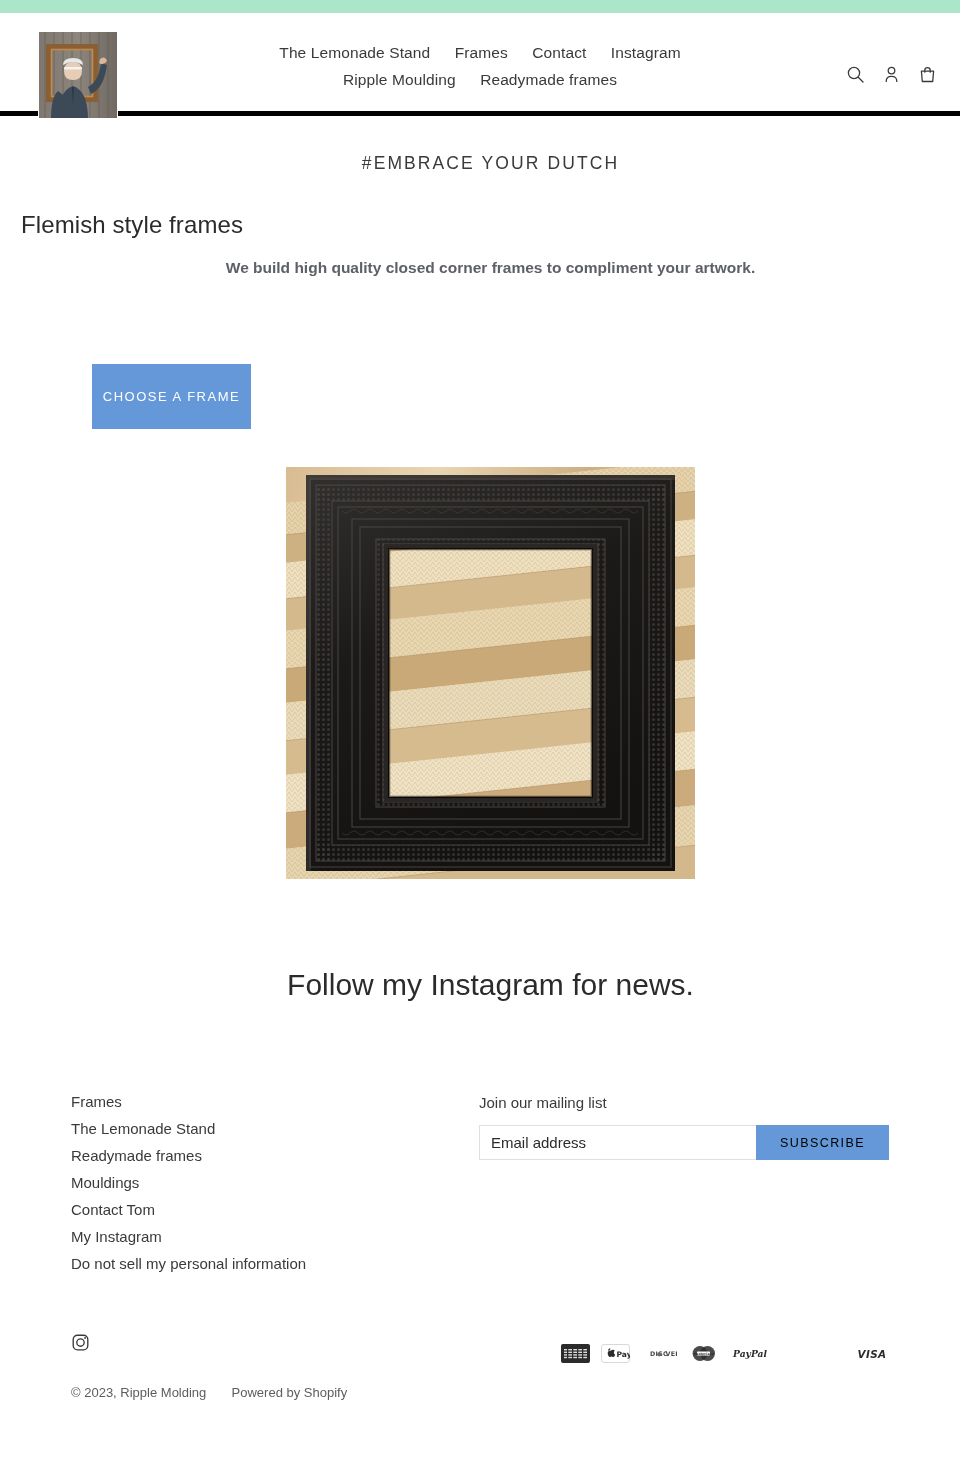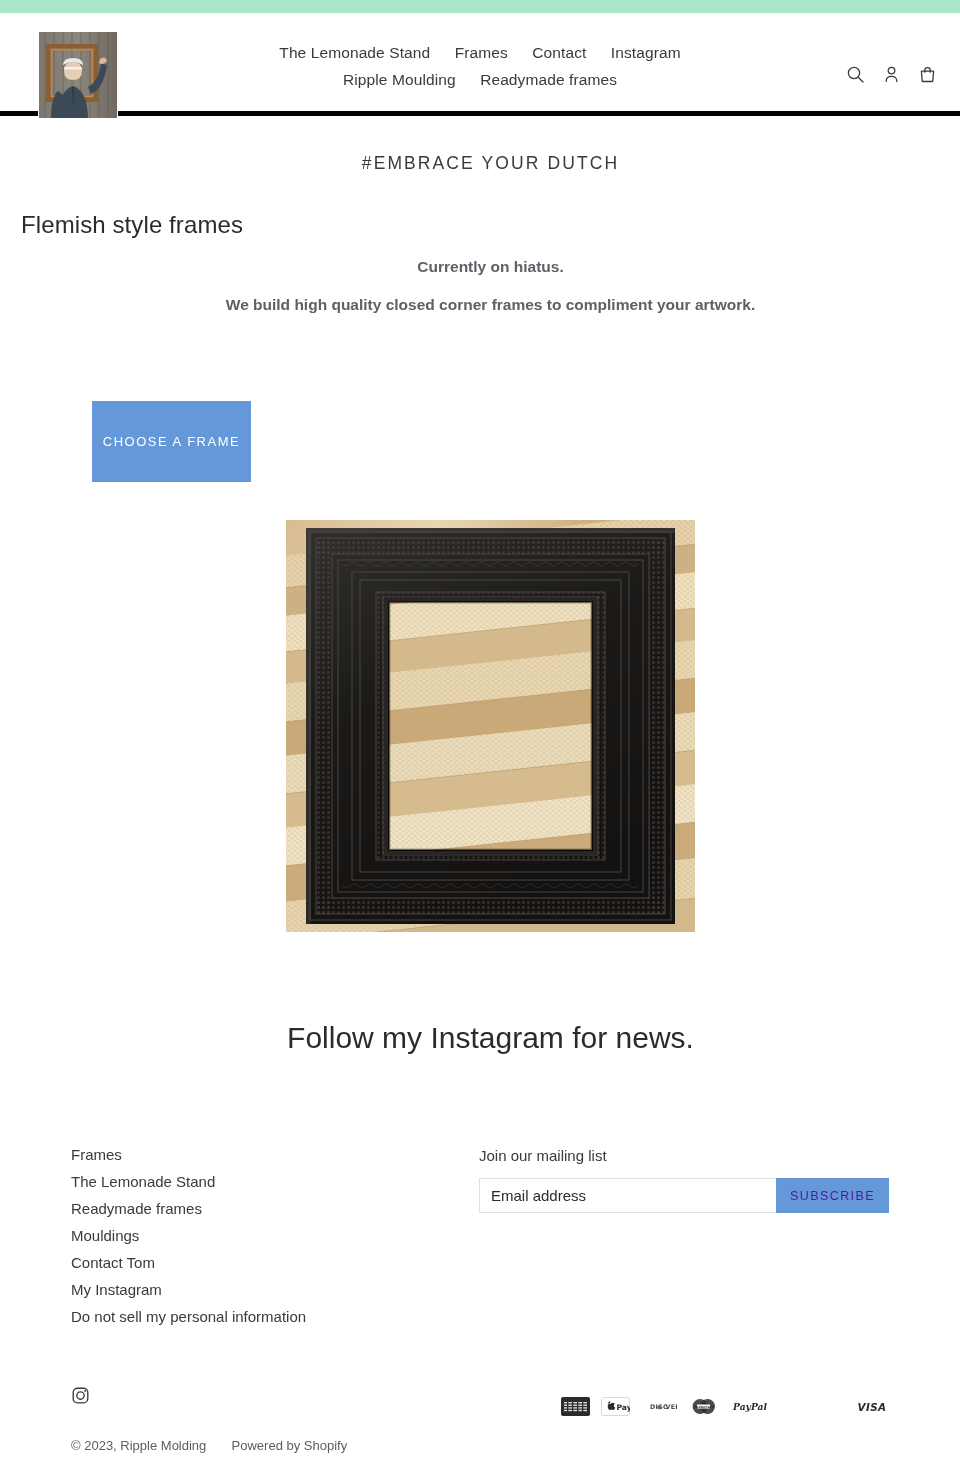--- a/index.html
+++ b/index.html
@@ -117,21 +117,21 @@
     color: #5d6066;
   }
 
   .cta-wrap {
     margin-top: 87px;
     padding-left: 71px;
   }
   .cta-button {
     display: inline-block;
     width: 159px;
-    padding: 31px 10px;
+    padding: 23px 10px;
     background: #6498d8;
     color: #ffffff;
     border: none;
     font-family: "Liberation Sans", sans-serif;
     font-size: 13px;
     letter-spacing: 1.5px;
     line-height: 19px;
     text-align: center;
     text-decoration: none;
     cursor: pointer;
@@ -190,23 +190,23 @@
     border-right: none;
     padding: 0 11px;
     font-family: "Liberation Sans", sans-serif;
     font-size: 15px;
     color: #2b2b2b;
     background: #fff;
     outline: none;
   }
   .newsletter-input::placeholder { color: #2b2b2b; opacity: 1; }
   .newsletter-submit {
-    width: 113px;
+    width: 133px;
     background: #6498d8;
-    color: #4c1d95;
+    color: #000000;
     border: none;
     font-family: "Liberation Sans", sans-serif;
     font-size: 12.5px;
     letter-spacing: 1.4px;
     cursor: pointer;
     text-align: center;
   }
 
   .footer-bottom {
     margin-top: 56px;
@@ -323,21 +323,20 @@
         <path d="M6.8 7.2 v-2 q0-2.6 2.7-2.6 q2.7 0 2.7 2.6 v2" stroke-linecap="round"></path>
       </svg>
     </button>
   </div>
 </header>
 
 <main class="main-content">
 
   <h2 class="hero-kicker">#EMBRACE YOUR DUTCH</h2>
   <h1 class="hero-title">Flemish style frames</h1>
-  <p class="hero-sub1">Currently on hiatus.</p>
   <p class="hero-sub2">We build high quality closed corner frames to compliment your artwork.</p>
 
   <div class="cta-wrap">
     <a class="cta-button" href="#">CHOOSE A FRAME</a>
   </div>
 
   <figure class="frame-figure">
     <svg viewBox="0 0 409 412" xmlns="http://www.w3.org/2000/svg">
       <defs>
         <linearGradient id="lightwood" x1="0" y1="0" x2="1" y2="0.25">

